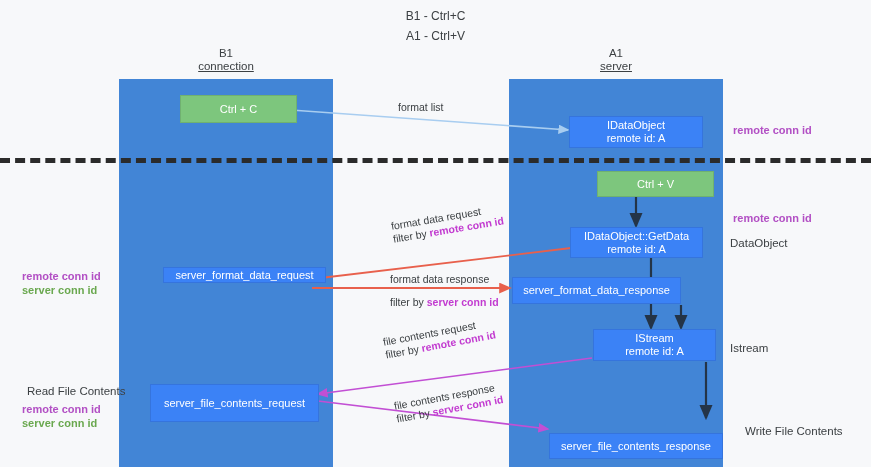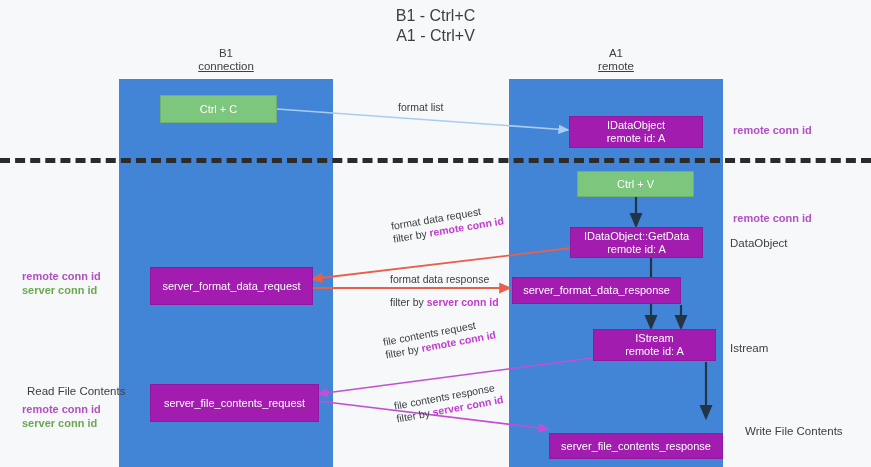--- a/index.html
+++ b/index.html
@@ -16,32 +16,32 @@
 
   .lane{position:absolute;background:#4285d6;}
   .lane-b1{left:119px;top:79px;width:214px;height:388px;}
   .lane-a1{left:509px;top:79px;width:214px;height:388px;}
 
   .col-head{position:absolute;text-align:center;font-size:11.5px;line-height:13px;color:#3c4043;}
   .col-head .c2{display:block;text-decoration:underline;}
 
   .title{
     position:absolute;left:0;top:6px;width:871px;
-    text-align:center;font-size:16px;line-height:20px;color:#3c4043;
+    text-align:center;font-size:12px;line-height:20px;color:#3c4043;
   }
 
   .node{
     position:absolute;box-sizing:border-box;
     display:flex;flex-direction:column;align-items:center;justify-content:center;
     text-align:center;color:#ffffff;font-size:11px;line-height:13px;
     border:1px solid rgba(0,0,0,0.10);
   }
   .node .l2{font-size:11px;line-height:13px;}
-  .green{background:#7dc67d;}
-  .orange{background:#a21caf;text-align:right;}
+  .green{background:#7dc67d;margin-left:20px;}
+  .orange{background:#3b82f6;text-align:right;}
 
   .side-label{position:absolute;font-size:11.5px;line-height:14px;color:#3c4043;}
 
   .tag{position:absolute;font-size:11px;line-height:14px;font-weight:bold;}
   .purple{color:#b24fc4;}
   .green-t{color:#6aa84f;}
 
   .edge-label{position:absolute;font-size:10.5px;line-height:13px;color:#3c4043;white-space:nowrap;}
   .edge-label .hl-p{color:#c23bd0;font-weight:bold;}
   .edge-label.rot-a{transform:rotate(-9.5deg);transform-origin:left top;}
@@ -62,21 +62,21 @@
 
   <div class="lane lane-b1"></div>
   <div class="lane lane-a1"></div>
 
   <div class="col-head" style="left:119px;top:47px;width:214px;">
     <span>B1</span>
     <span class="c2">connection</span>
   </div>
   <div class="col-head" style="left:509px;top:47px;width:214px;">
     <span>A1</span>
-    <span class="c2">remote</span>
+    <span class="c2">server</span>
   </div>
 
   <svg id="wires" viewBox="0 0 871 467">
     <defs>
       <marker id="ah-blue" markerWidth="7" markerHeight="7" refX="6" refY="3" orient="auto">
         <path d="M0,0 L7,3 L0,6 z" fill="#a8cdf0"></path>
       </marker>
       <marker id="ah-red" markerWidth="7" markerHeight="7" refX="6" refY="3" orient="auto">
         <path d="M0,0 L7,3 L0,6 z" fill="#e8604c"></path>
       </marker>
@@ -120,21 +120,21 @@
 
   <div class="node green" style="left:577px;top:171px;width:117px;height:26px;">
     <span>Ctrl + V</span>
   </div>
 
   <div class="node orange" style="left:570px;top:227px;width:133px;height:31px;">
     <span>IDataObject::GetData</span>
     <span class="l2">remote id: A</span>
   </div>
 
-  <div class="node orange" style="left:150px;top:267px;width:163px;height:38px;">
+  <div class="node orange" style="left:163px;top:267px;width:163px;height:16px;">
     <span>server_format_data_request</span>
   </div>
 
   <div class="node orange" style="left:512px;top:277px;width:169px;height:27px;">
     <span>server_format_data_response</span>
   </div>
 
   <div class="node orange" style="left:593px;top:329px;width:123px;height:32px;">
     <span>IStream</span>
     <span class="l2">remote id: A</span>

